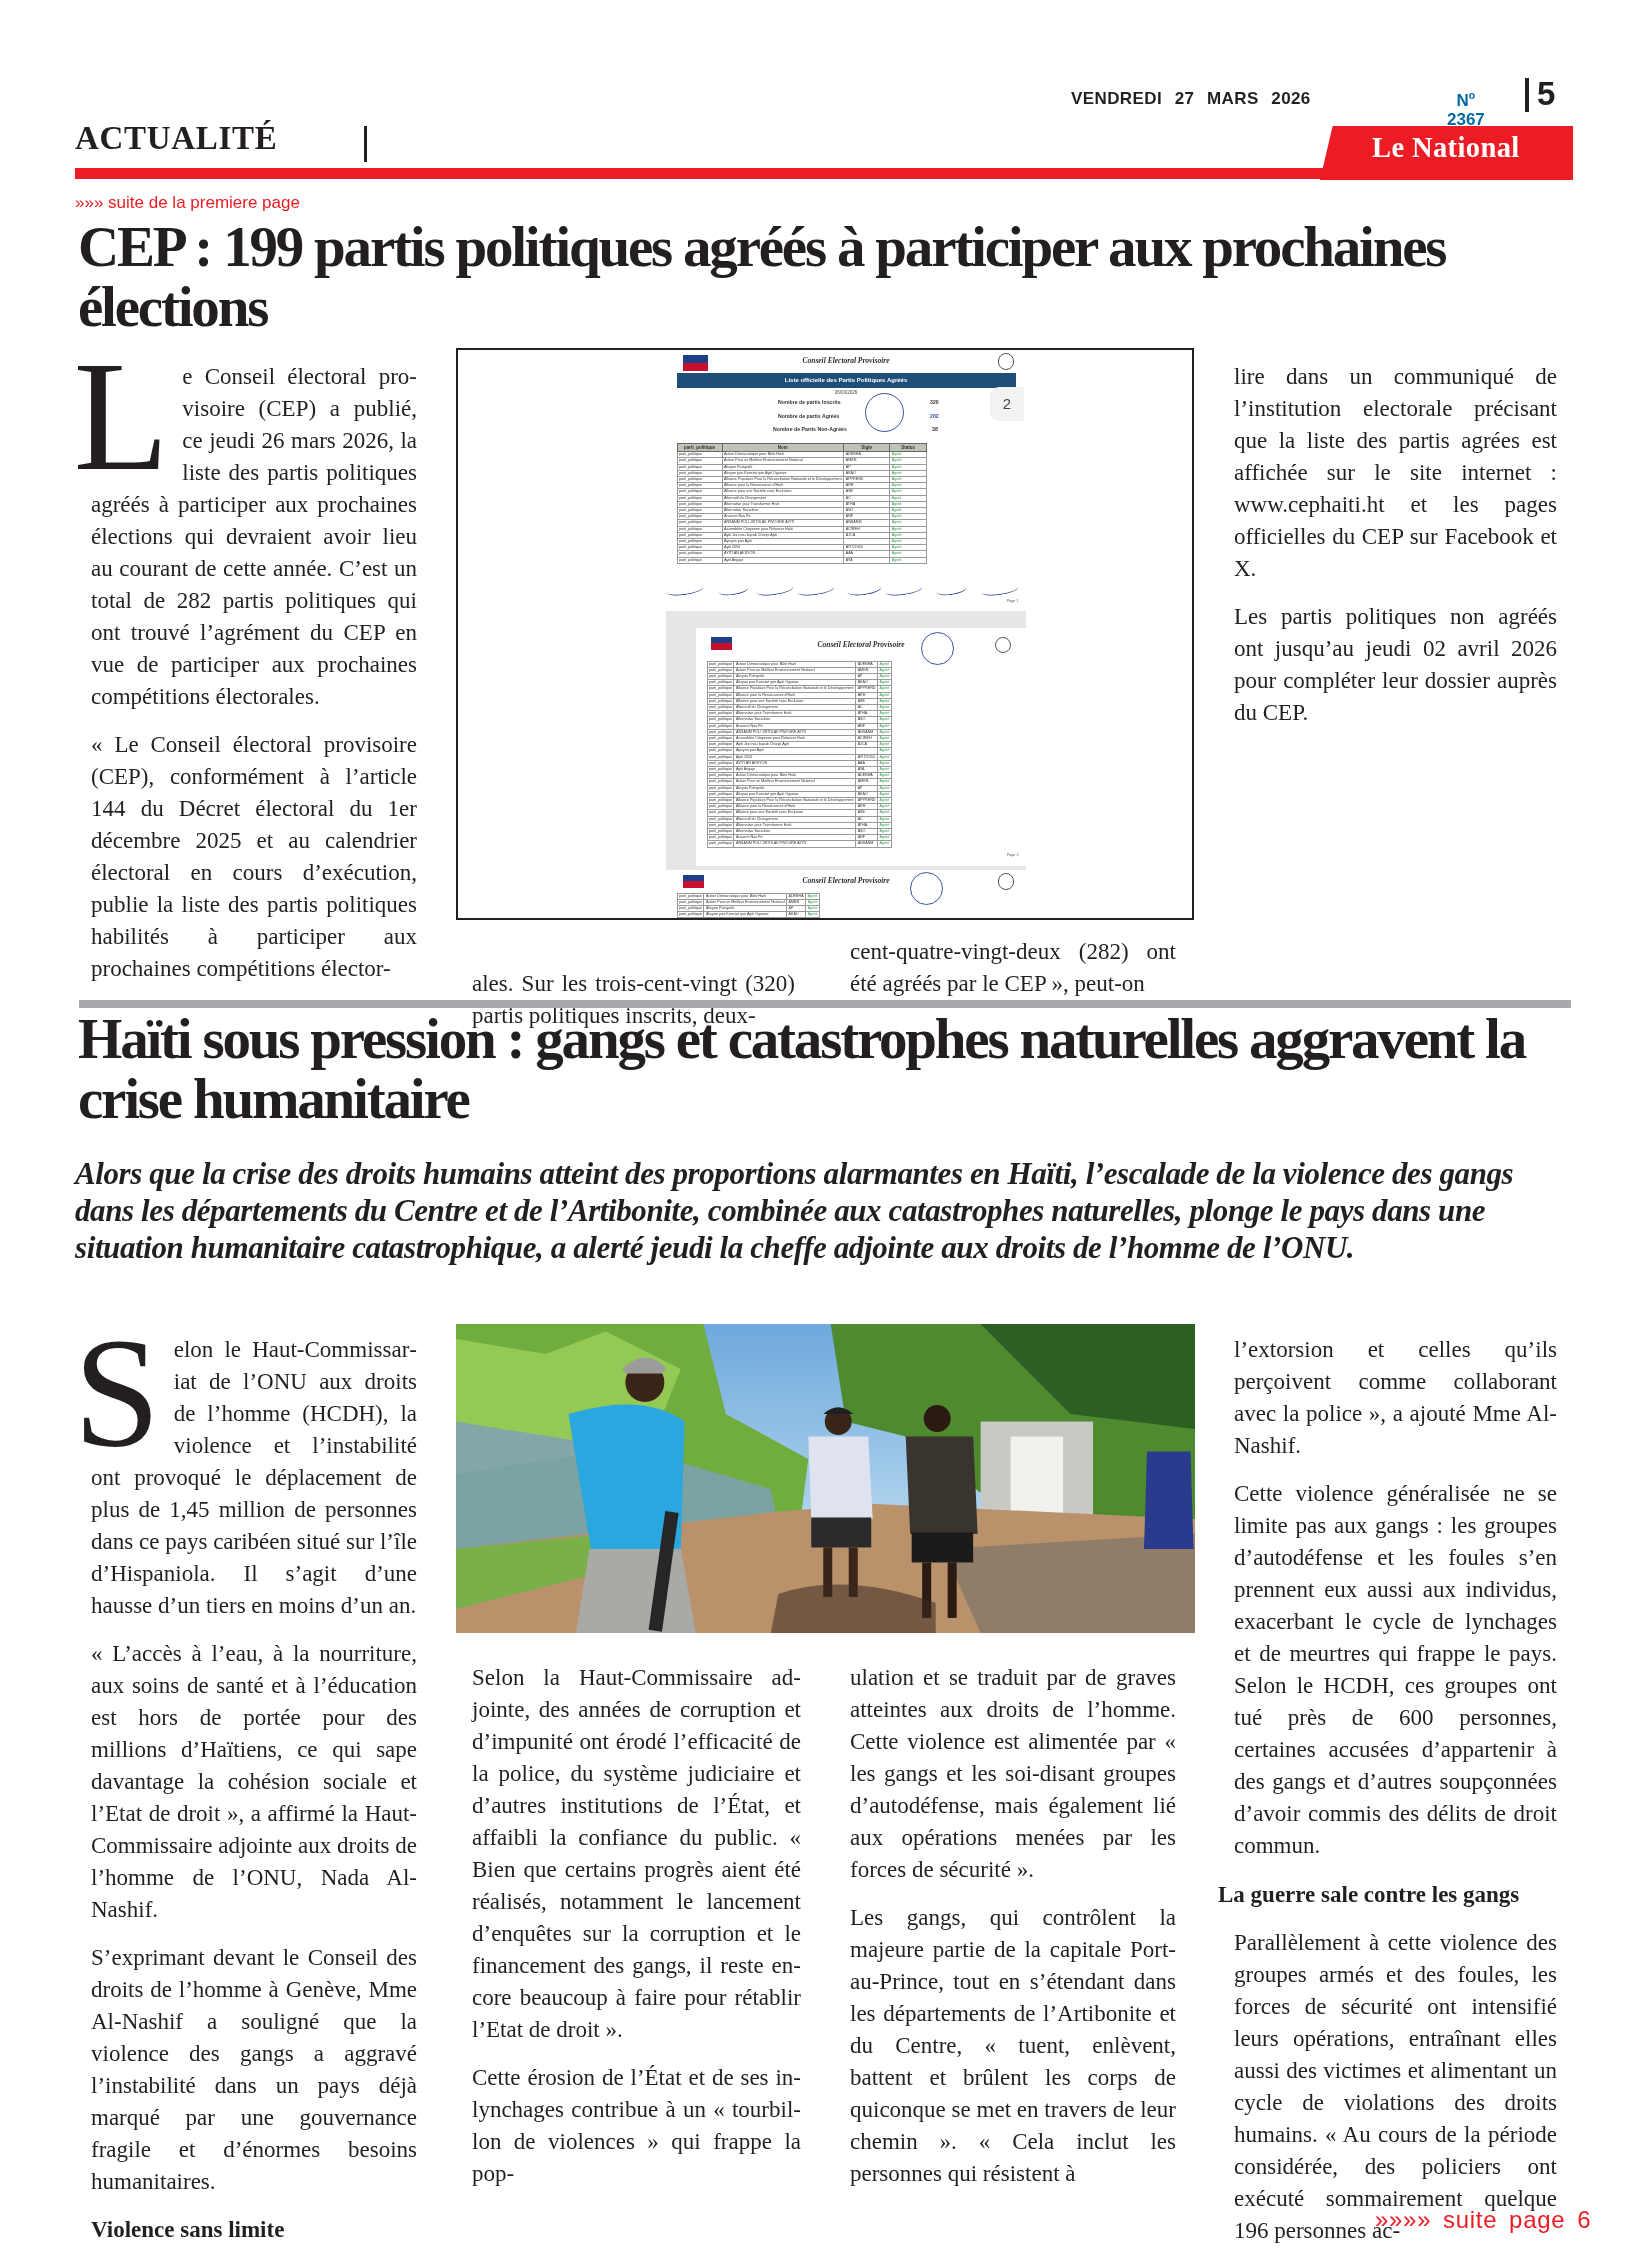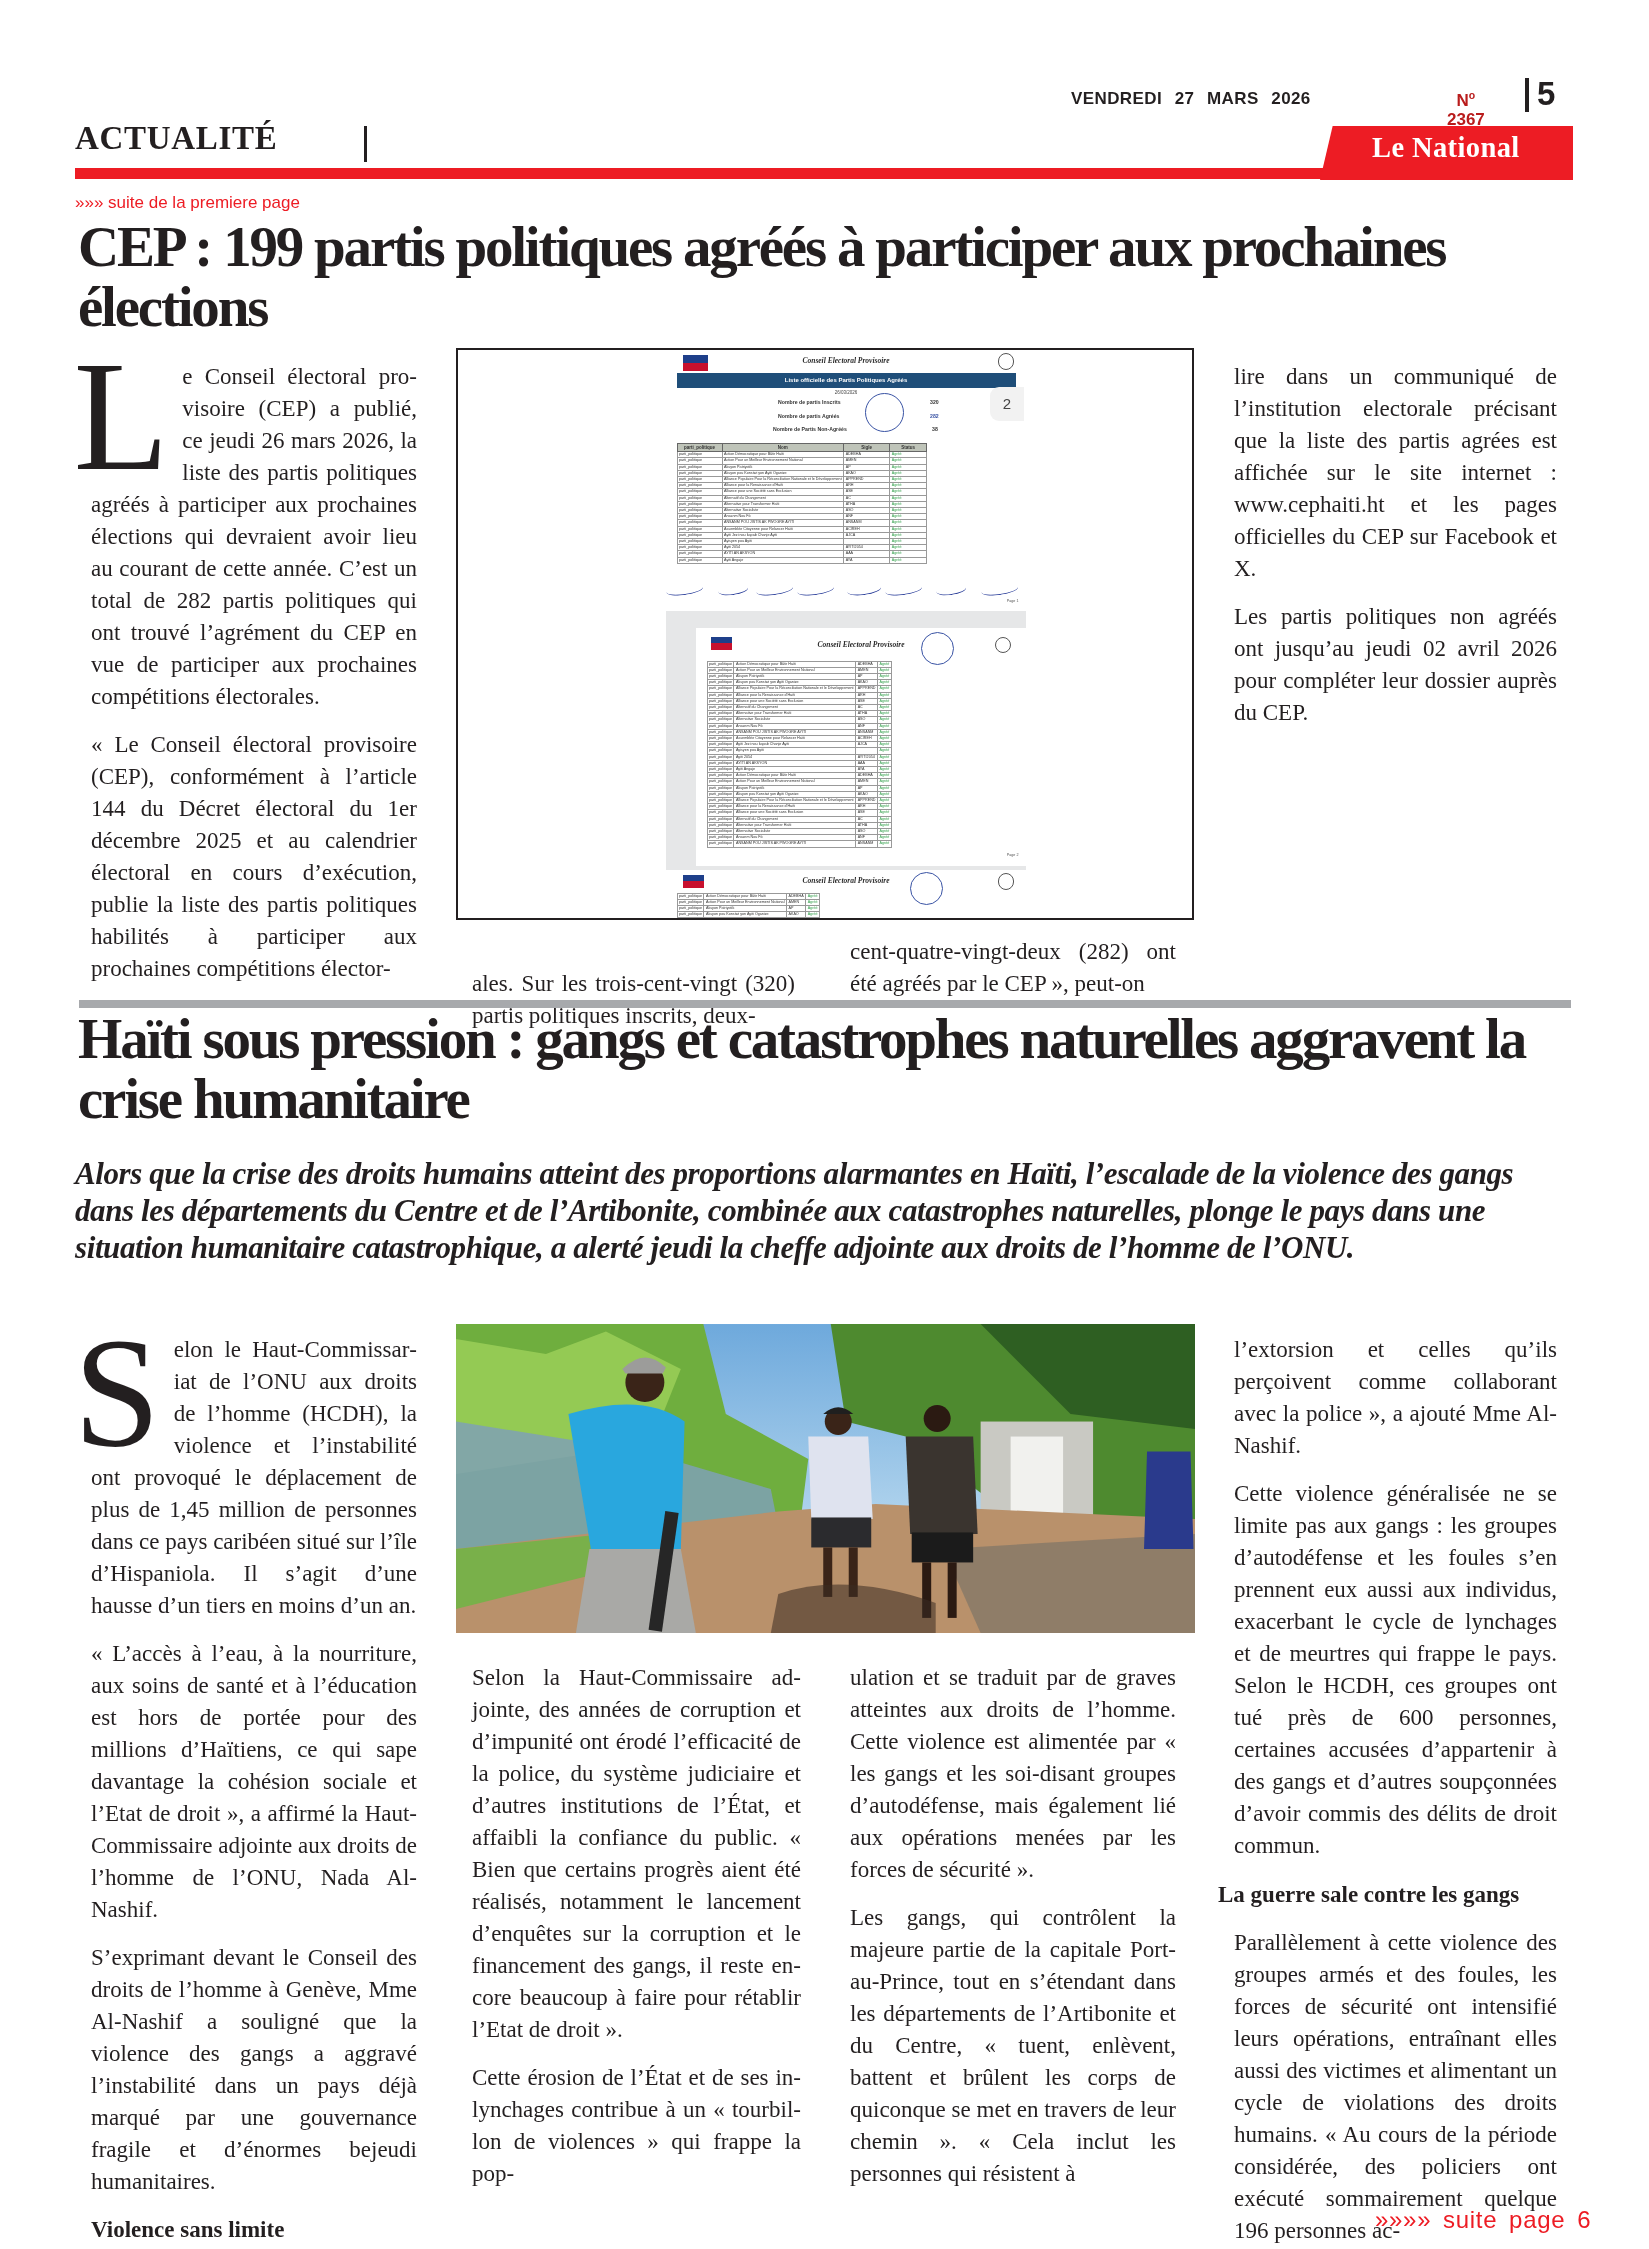--- a/index.html
+++ b/index.html
@@ -2,21 +2,21 @@
 <html style="font-size:12px"><head>
 <meta charset="utf-8">
 <style>
   * { box-sizing: border-box; margin: 0; padding: 0; }
   html, body { width: 1650px; height: 2250px; background: #ffffff; overflow: hidden; }
   body { position: relative; font-family: "Liberation Serif", "DejaVu Serif", serif; color: #231f20; }
 
   
   .masthead-top { position: absolute; top: 75px; left: 0; width: 1368px; height: 37px; text-align: center; }
   .date-line { position: absolute; left: 1071px; top: 13.5px; font-family: "Liberation Sans", sans-serif; font-weight: bold; font-size: 17px; letter-spacing: 0.4px; color: #231f20; word-spacing: 7.5px; }
-  .issue-no { position: absolute; left: 1447px; top: 13.5px; font-family: "Liberation Sans", sans-serif; font-weight: bold; font-size: 17px; color: #b91c1c; }
+  .issue-no { position: absolute; left: 1447px; top: 13.5px; font-family: "Liberation Sans", sans-serif; font-weight: bold; font-size: 17px; color: #0369a1; }
   .issue-no sup { font-size: 10.5px; }
   .page-sep { position: absolute; left: 1525px; top: 3px; width: 3.7px; height: 34px; background: #231f20; }
   .page-num { position: absolute; left: 1537px; top: 0px; font-family: "Liberation Sans", sans-serif; font-weight: bold; font-size: 33px; color: #231f20; }
 
   .section-label { position: absolute; left: 75px; top: 120px; font-family: "Liberation Serif", serif; font-weight: bold; font-size: 33px; letter-spacing: 0.7px; color: #231f20; }
   .section-sep { position: absolute; left: 364px; top: 126px; width: 3px; height: 36px; background: #231f20; }
   .red-rule { position: absolute; left: 75px; top: 168px; width: 1498px; height: 11.2px; background: #ed1c24; }
   .brand-tab { position: absolute; left: 1320px; top: 126px; width: 253px; height: 54px; background: #ed1c24; clip-path: polygon(5% 0, 100% 0, 100% 100%, 0 100%); }
   .brand-name { position: absolute; left: 1372px; top: 132px; font-family: "Liberation Serif", serif; font-weight: bold; font-size: 28.5px; color: #ffffff; letter-spacing: 0.4px; }
 
@@ -500,21 +500,21 @@
 
 <div class="gray-rule"></div>
 
 <h1 class="headline headline-2" style="display: inline-block;">Haïti sous pression : gangs et catastrophes naturelles aggravent la crise humanitaire</h1>
 <div class="deck">Alors que la crise des droits humains atteint des proportions alarmantes en Haïti, l’escalade de la violence des gangs dans les départements du Centre et de l’Artibonite, combinée aux catastrophes naturelles, plonge le pays dans une situation humanitaire catastrophique, a alerté jeudi la cheffe adjointe aux droits de l’homme de l’ONU.</div>
 
 <div class="col c1-2">
   <span class="dropcap" style="margin-top:10.5px;">S</span>
   <p>elon le Haut-Commissar­iat de l’ONU aux droits de l’homme (HCDH), la violence et l’instabilité ont provoqué le déplacement de plus de 1,45 million de personnes dans ce pays caribéen situé sur l’île d’Hispaniola. Il s’agit d’une hausse d’un tiers en moins d’un an.</p>
   <p>« L’accès à l’eau, à la nourriture, aux soins de santé et à l’éducation est hors de portée pour des millions d’Haïtiens, ce qui sape davantage la cohésion sociale et l’Etat de droit », a affirmé la Haut-Commissaire adjointe aux droits de l’homme de l’ONU, Nada Al-Nashif.</p>
-  <p>S’exprimant devant le Conseil des droits de l’homme à Genève, Mme Al-Nashif a souligné que la violence des gangs a aggravé l’instabilité dans un pays déjà marqué par une gou­vernance fragile et d’énormes be­jeudi humanitaires.</p>
+  <p>S’exprimant devant le Conseil des droits de l’homme à Genève, Mme Al-Nashif a souligné que la violence des gangs a aggravé l’instabilité dans un pays déjà marqué par une gou­vernance fragile et d’énormes be­soins humanitaires.</p>
   <p class="subhead" style="margin-top:13.5px;">Violence sans limite</p>
 </div>
 
 <div class="photo">
   <svg width="739" height="309" viewBox="0 0 986 412">
     <rect x="0" y="0" width="986" height="412" fill="#8ec3ea"></rect>
     <rect x="0" y="0" width="986" height="412" fill="url(#sky)"></rect>
     <defs>
       <linearGradient id="sky" x1="0" y1="0" x2="0" y2="1">
         <stop offset="0" stop-color="#6ea9dc"></stop>

